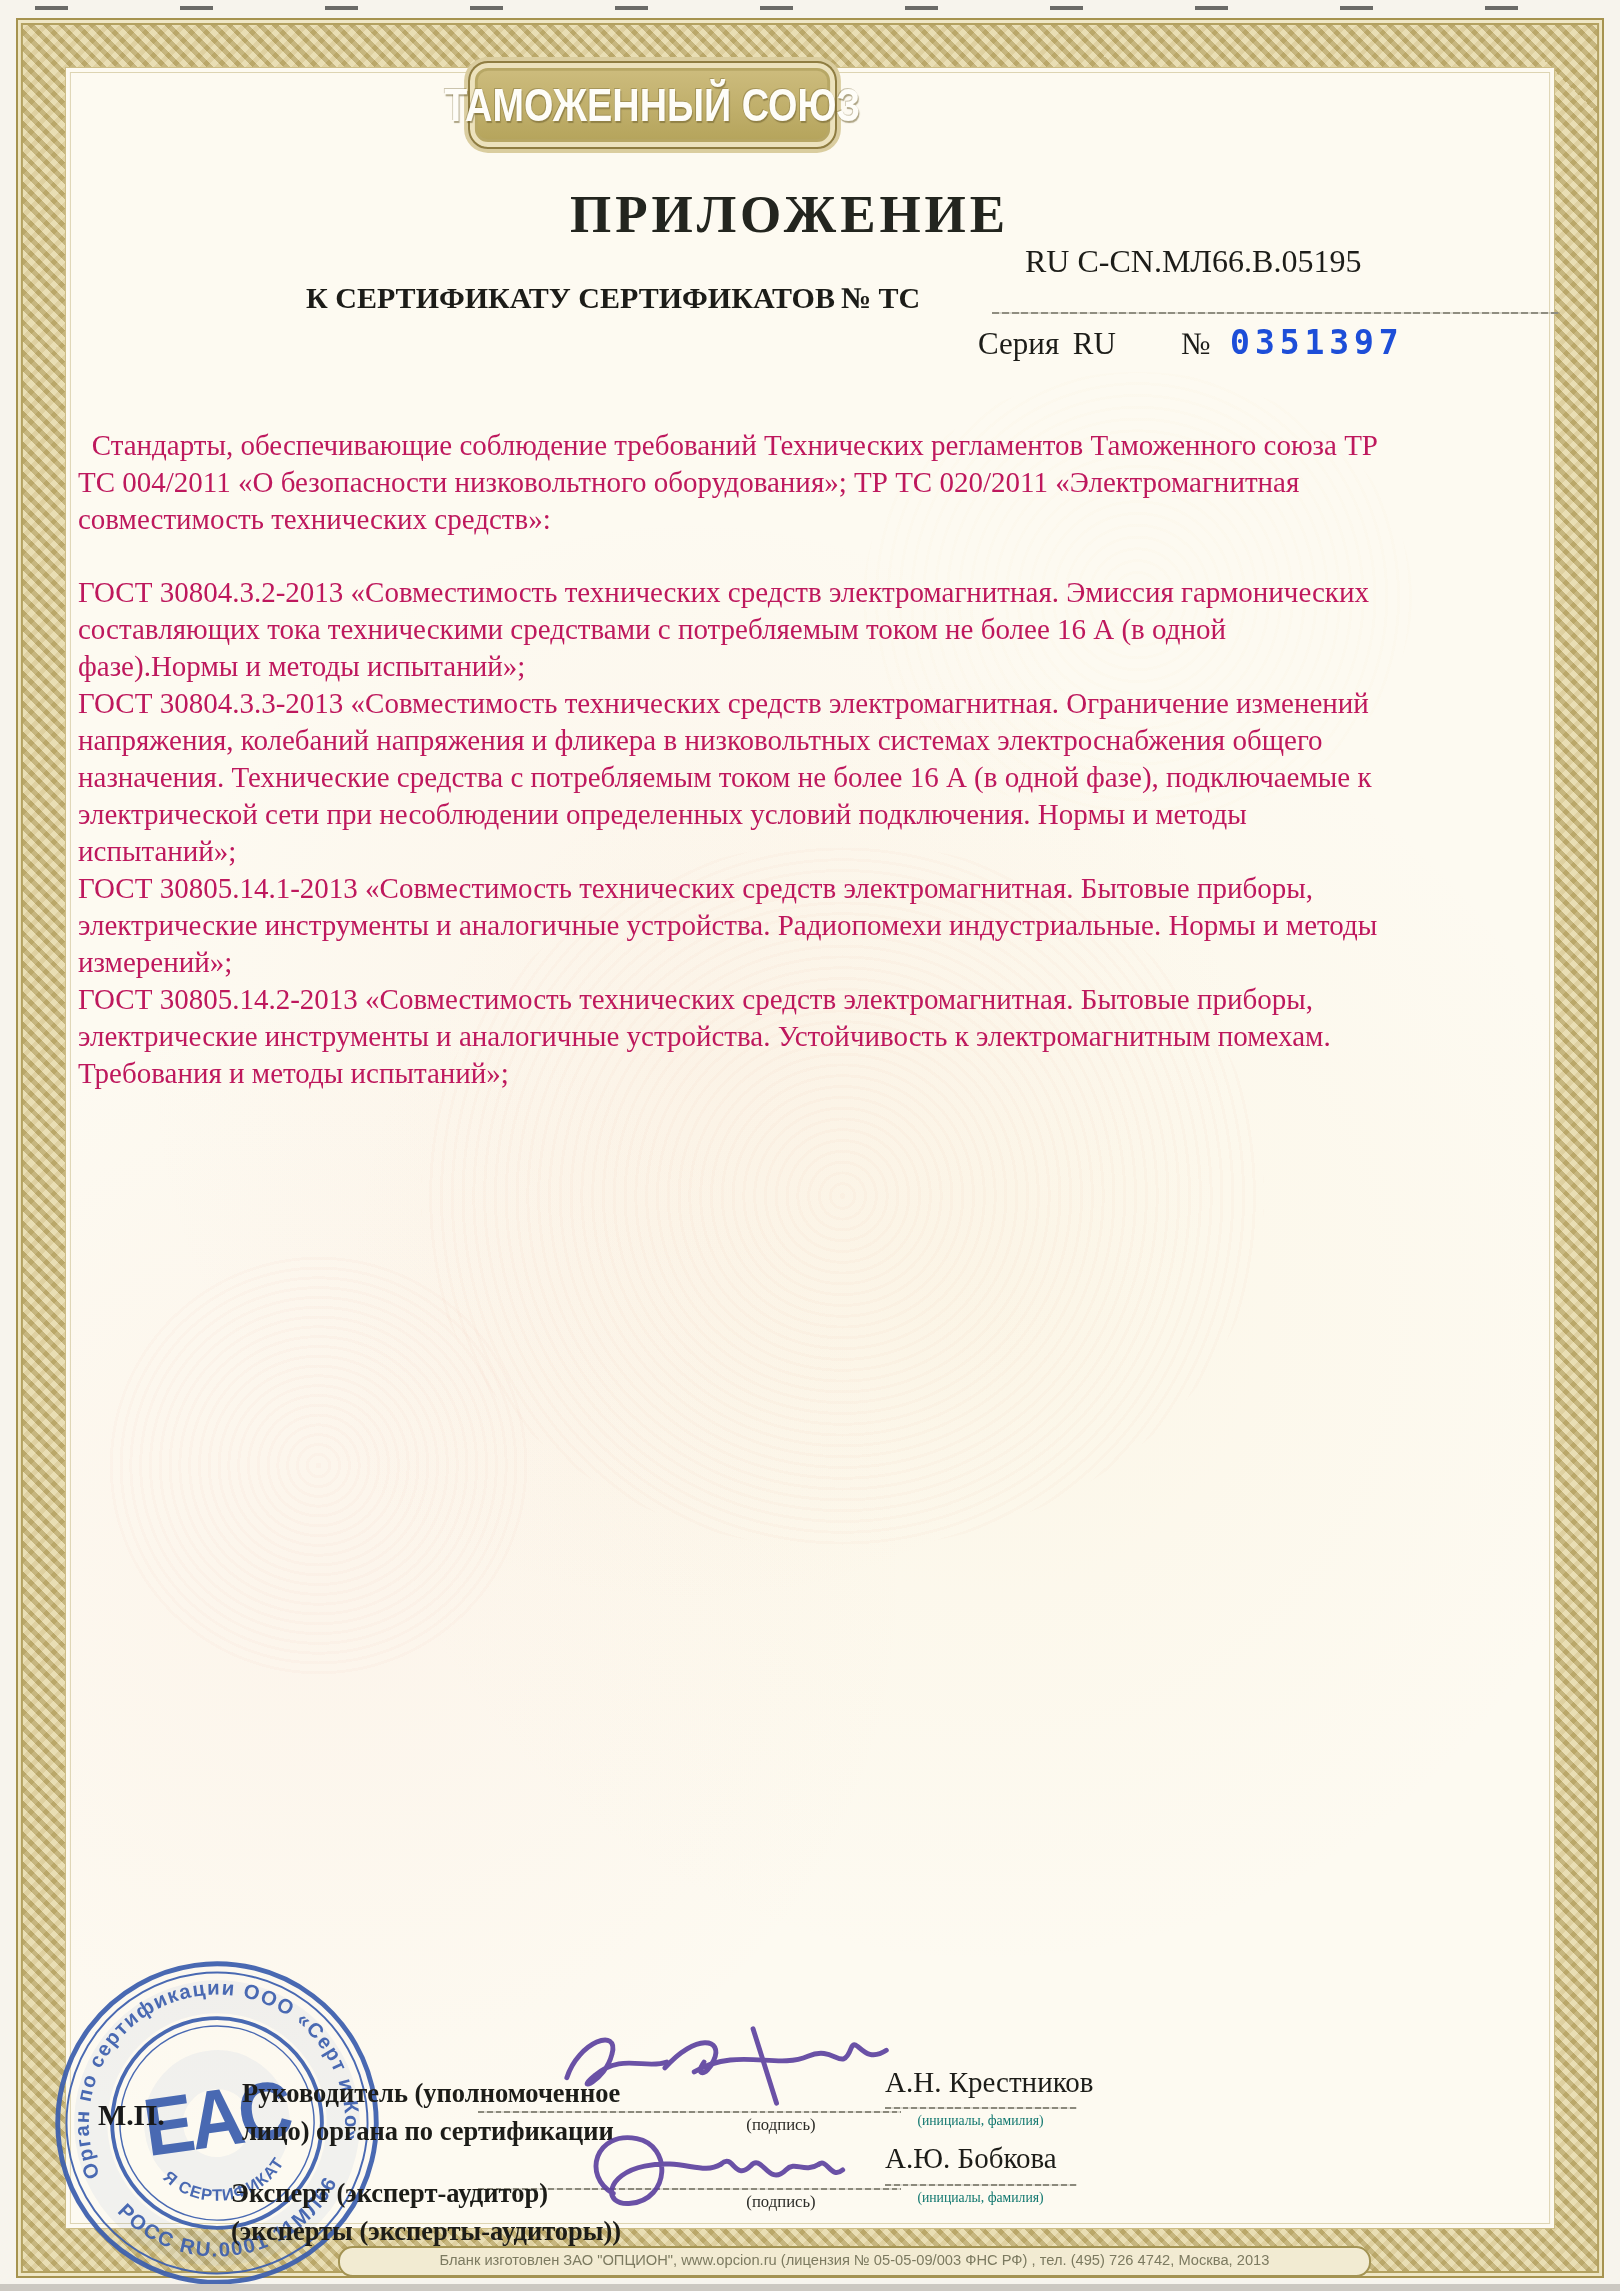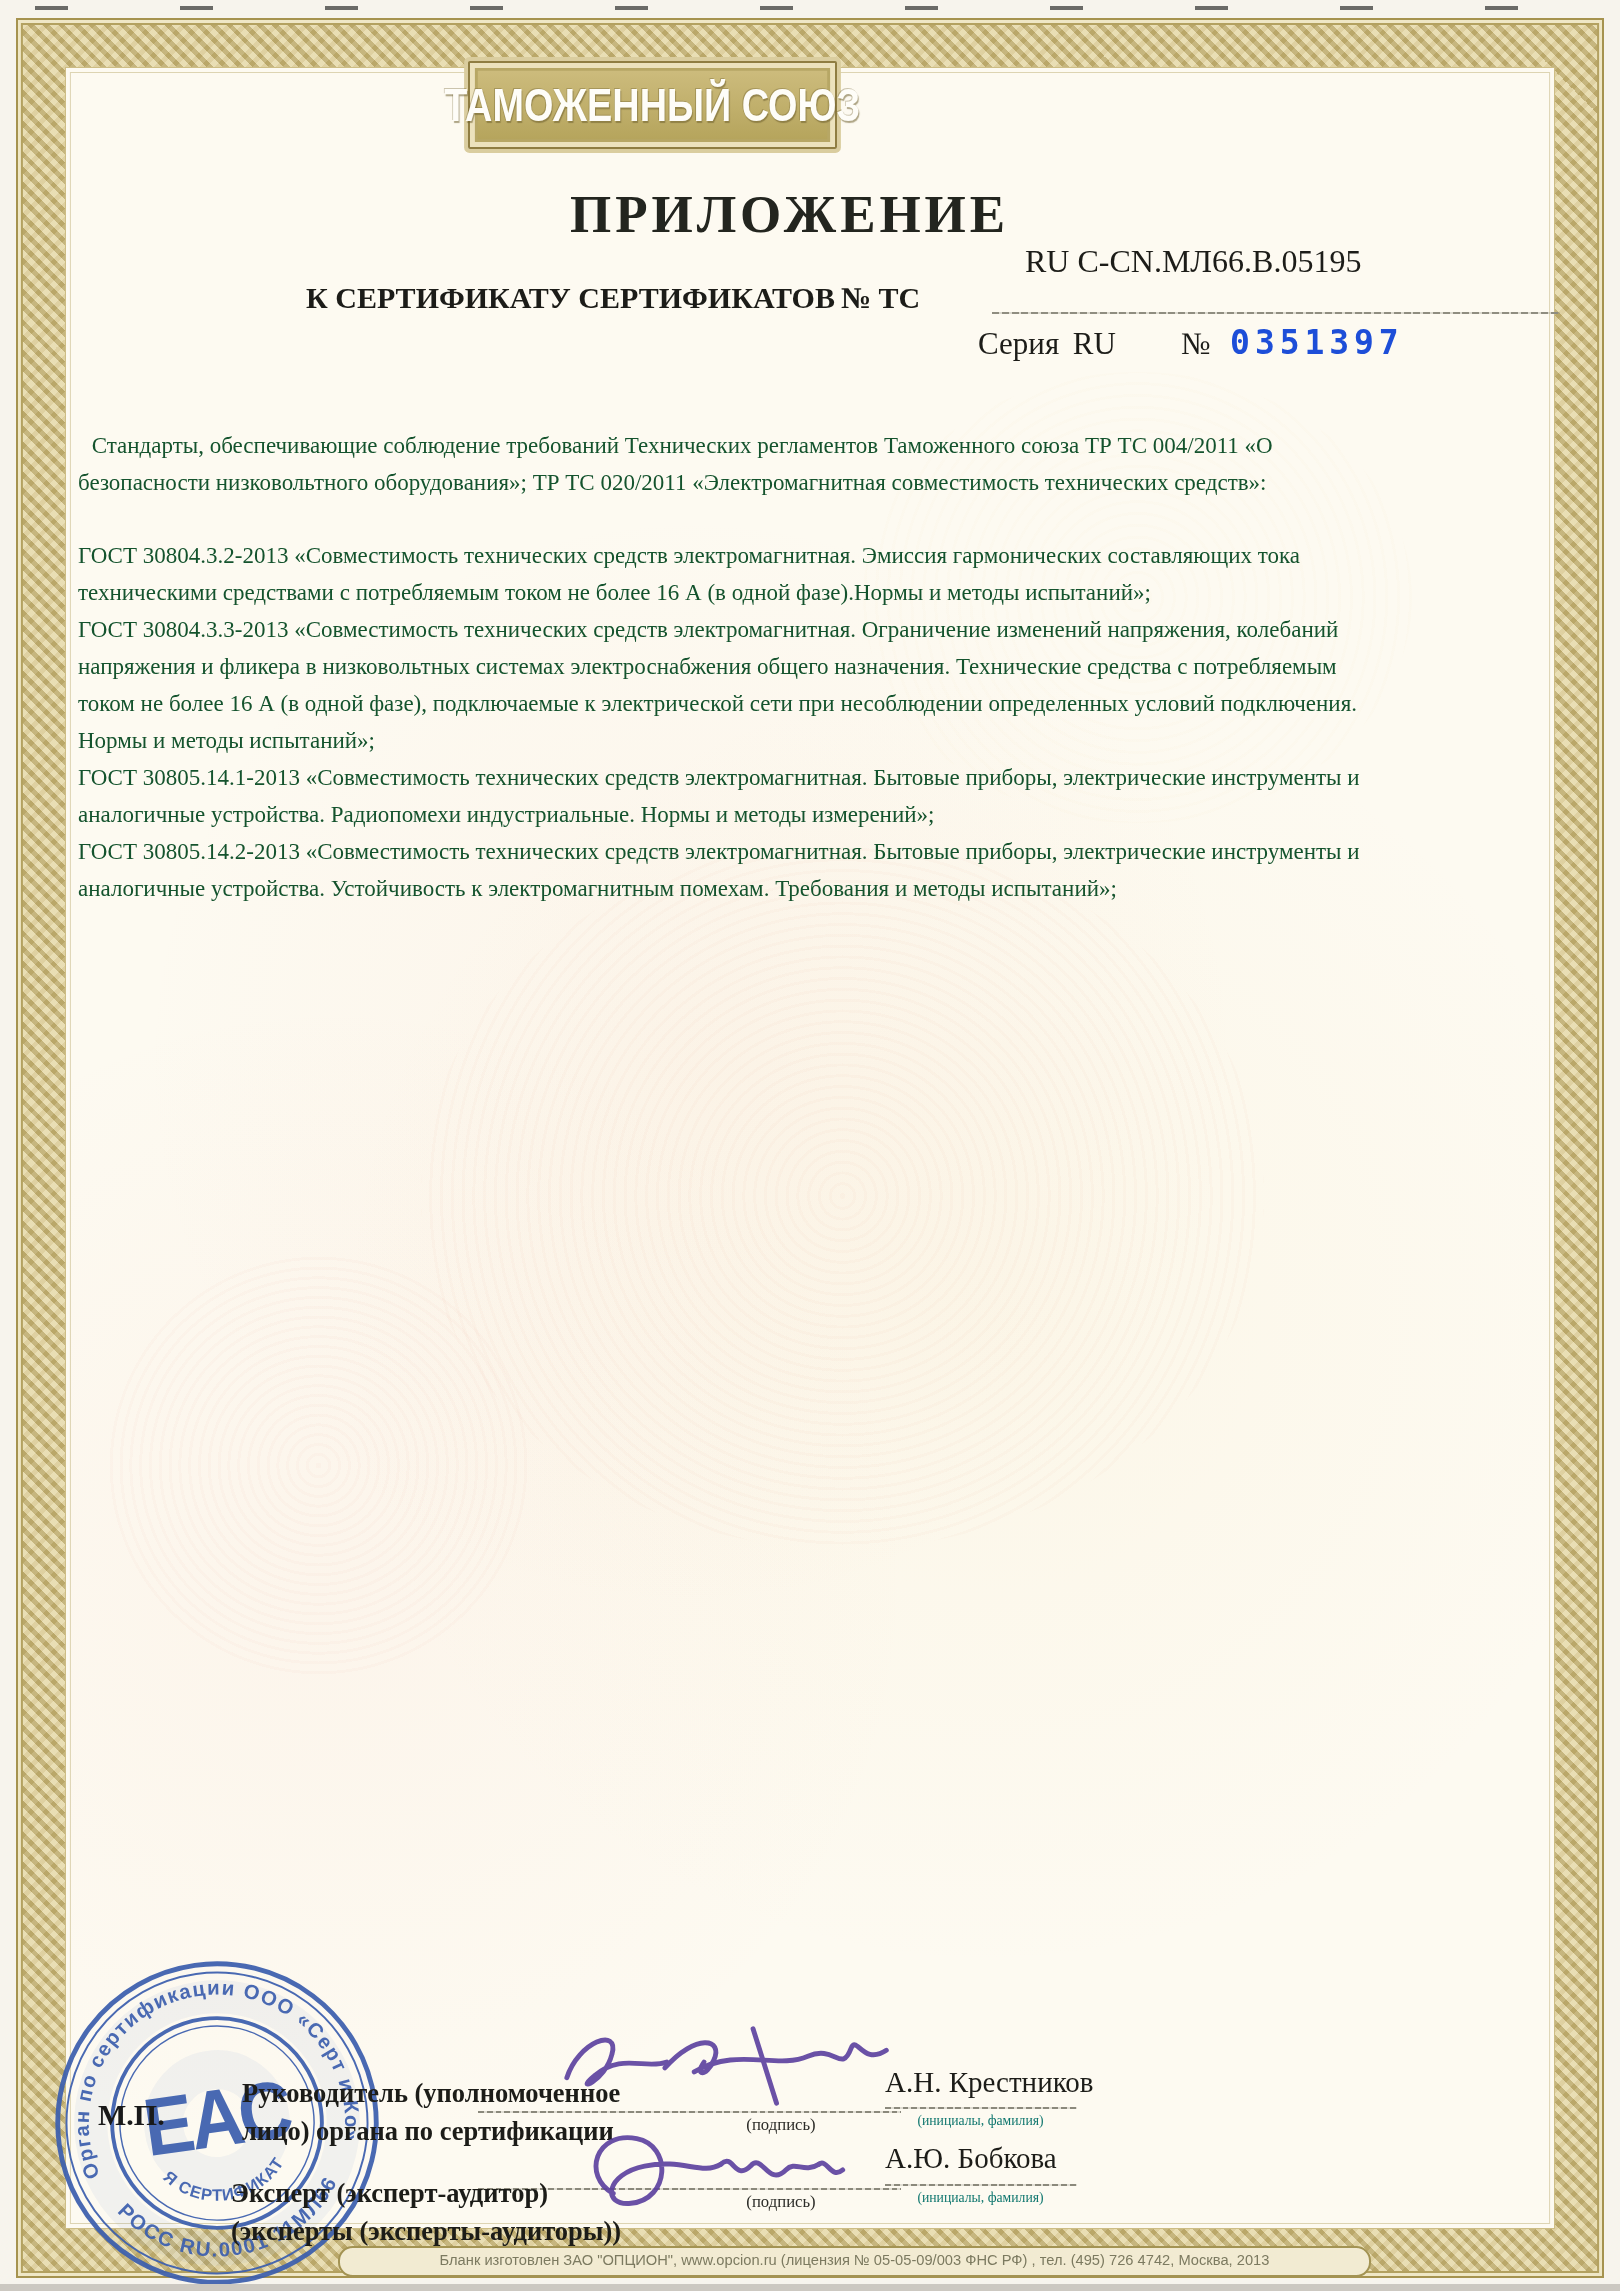--- a/index.html
+++ b/index.html
@@ -38,21 +38,21 @@
   .wm{border-radius:50%;pointer-events:none;}
   .wm1{left:421px;top:843px;width:843px;height:706px;
     background:repeating-radial-gradient(circle, rgba(228,150,120,.075) 0 2.9px, transparent 2.9px 10.8px);opacity:.55;}
   .wm2{left:108px;top:1255px;width:421px;height:421px;
     background:repeating-radial-gradient(circle, rgba(226,130,110,.07) 0 2.9px, transparent 2.9px 9.8px);opacity:.5;}
   .wm3{left:863px;top:372px;width:549px;height:451px;
     background:repeating-radial-gradient(circle, rgba(235,200,130,.06) 0 2.9px, transparent 2.9px 11.8px);opacity:.5;}
   
   .badge{
     left:468px;top:61px;width:365px;height:84px;
-    border:2px solid #8f7d42;border-radius:2px;
+    border:2px solid #8f7d42;border-radius:20px;
     background:linear-gradient(180deg,#cfbe80,#b3a259);
     box-shadow: inset 0 0 0 4.9px #ece2bd, inset 0 0 0 7.8px #b7a765, 0 0 0 3.9px #dacd9f;
     display:flex;align-items:center;justify-content:center;
   }
   .badge span{
     font-family:"Liberation Sans", sans-serif;font-weight:700;font-size:43px;
     color:#fefdf8;letter-spacing:0px;white-space:nowrap;
     transform:scale(.88,1.08);
     text-shadow:1px 2px 1px rgba(110,95,45,.55), -1px -1px 0 rgba(110,95,45,.35);
   }
@@ -67,21 +67,21 @@
     background:repeating-linear-gradient(90deg,#8f8d80 0 6.9px, rgba(143,141,128,.3) 6.9px 9.8px);}
   .series-row{left:978px;top:323px;font-size:31px;white-space:nowrap;}
   .series-row .gap1{display:inline-block;width:13.7px;}
   .series-row .gap2{display:inline-block;width:65px;}
   .series-row .gap3{display:inline-block;width:19.6px;}
   .series-number{
     color:#1d4ed8;font-family:"DejaVu Sans Mono", monospace;
     font-size:33px;letter-spacing:4.9px;font-weight:700;
   }
   
-  .body-text{left:78px;top:427px;width:1304px;font-size:23px;line-height:37px;color:#14532d;}
+  .body-text{left:78px;top:427px;width:1304px;font-size:29px;line-height:37px;color:#be185d;}
   .body-text p{margin:0;}
   .body-text p.lead{text-indent:13.7px;margin-bottom:36px;}
   
   .seal-svg{left:47px;top:1956px;width:341px;height:335px;opacity:.93;}
   .mp{left:98px;top:2098px;font-size:30px;font-weight:700;color:#191919;z-index:5;}
   .role1{left:242px;top:2074px;font-size:26.5px;font-weight:700;line-height:38px;z-index:5;}
   .role2{left:231px;top:2174px;font-size:26.5px;font-weight:700;line-height:38px;z-index:5;}
   .sigline{height:2px;background:repeating-linear-gradient(90deg,#8b897c 0 5.9px, rgba(139,137,124,.25) 5.9px 8.8px);}
   .line-sign1{left:478px;top:2111px;width:423px;}
   .line-sign2{left:478px;top:2188px;width:423px;}

